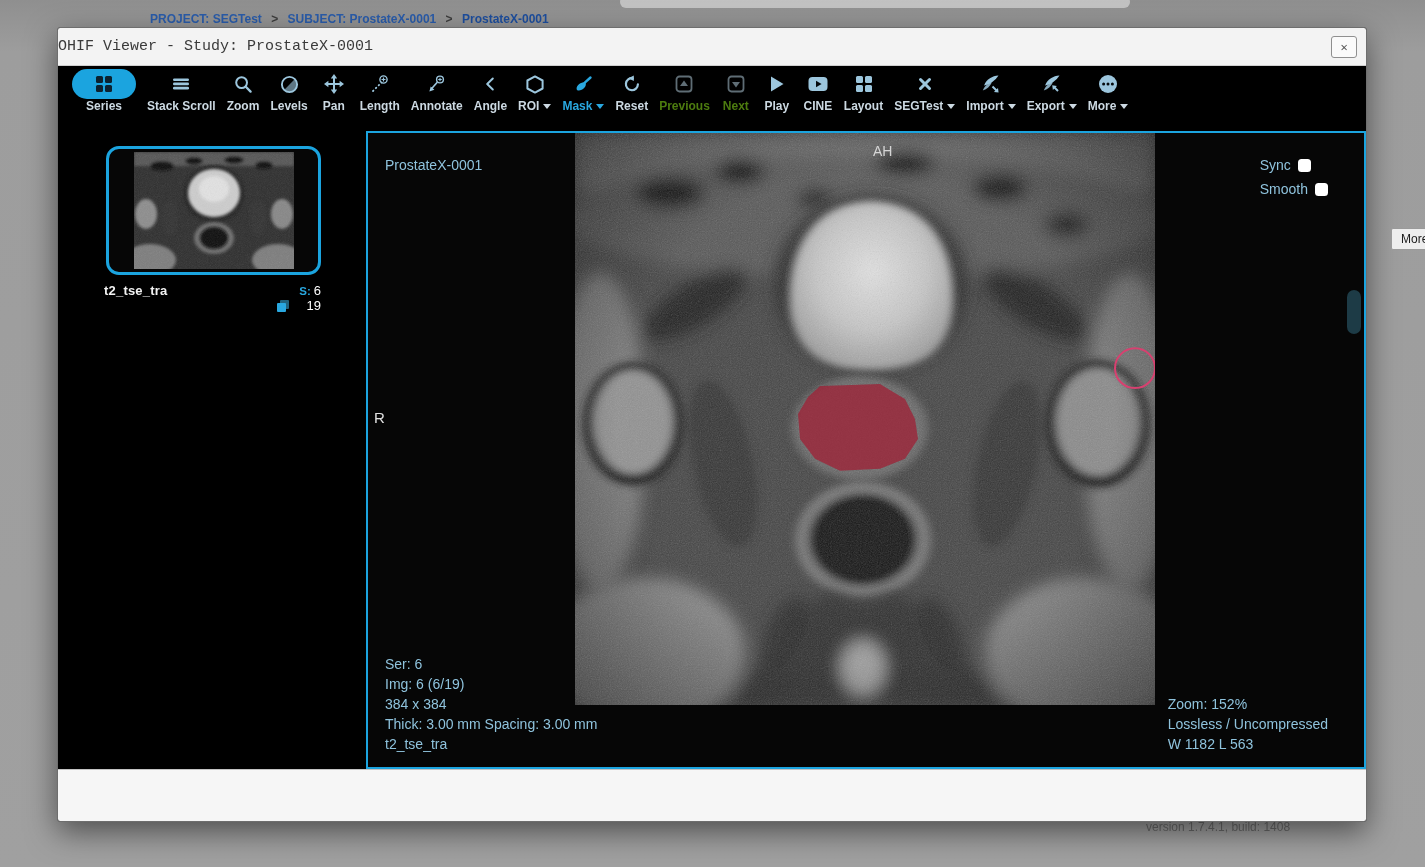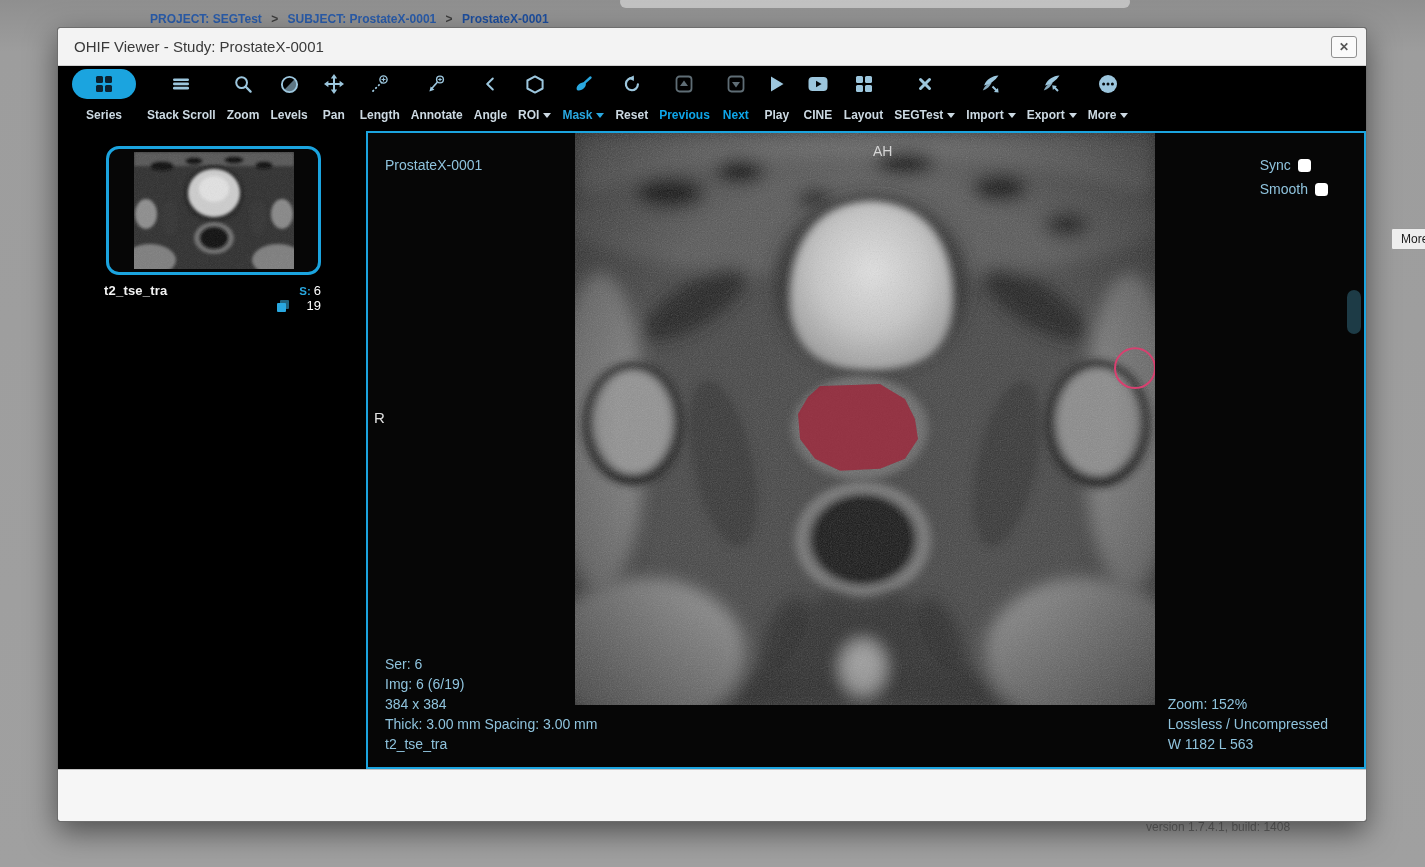--- a/index.html
+++ b/index.html
@@ -19,45 +19,45 @@
   .breadcrumb .current{color:#1d4e9e;}
   .version-text{position:absolute;left:1146px;top:820px;font-size:12px;color:#6a6a6a;}
   .more-tooltip{position:absolute;left:1391px;top:228px;z-index:60;background:#ededed;
     border:1px solid #9a9a9a;border-radius:2px;padding:3px 9px;font-size:12px;color:#1a1a1a;}
 
   
   .modal{position:absolute;left:57px;top:27px;width:1310px;height:795px;z-index:10;
     background:#000;border:1px solid #6e6e6e;border-radius:3px;
     box-shadow:0 10px 30px rgba(0,0,0,.5);display:flex;flex-direction:column;overflow:hidden;}
   .titlebar{height:38px;flex:0 0 38px;background:#f3f3f3;border-bottom:1px solid #cfcfcf;
-    display:flex;align-items:center;padding:0 16px;font-size:15px;color:#3a3a3a;position:relative;}
+    display:flex;align-items:center;padding:0 0;font-size:15px;color:#3a3a3a;position:relative;font-family:Liberation Mono, monospace;}
   .close-btn{position:absolute;right:9px;top:8px;width:26px;height:22px;background:#fafafa;
     border:1px solid #8f8f8f;border-radius:3px;display:flex;align-items:center;justify-content:center;
     font-size:12px;font-weight:bold;color:#555;cursor:pointer;}
 
   
   .app-header{height:50px;flex:0 0 50px;background:#000;display:flex;align-items:center;
     padding:0 16px;gap:13px;}
   .logo{width:36px;height:36px;flex:0 0 36px;}
   .app-title{font-family:"Liberation Serif", serif;font-size:18px;color:#fff;letter-spacing:.4px;}
 
   
   .toolbar{height:65px;flex:0 0 65px;background:#000;display:flex;align-items:flex-start;
     padding:3px 0 0 14px;gap:11px;}
-  .tbtn{display:flex;flex-direction:column;align-items:center;gap:9px;cursor:pointer;
+  .tbtn{display:flex;flex-direction:column;align-items:center;gap:0;cursor:pointer;
     color:#ccd9e2;min-width:30px;}
   .ticon{height:30px;display:flex;align-items:center;justify-content:center;color:#9cc6dd;}
   .ticon.pill{background:#1ba4df;width:64px;height:30px;border-radius:15px;color:#0c2230;}
   .trow{display:flex;align-items:center;gap:4px;}
   .tlabel{font-size:12px;font-weight:bold;white-space:nowrap;}
   .caret{width:0;height:0;border-left:4px solid transparent;border-right:4px solid transparent;
     border-top:5px solid currentColor;display:inline-block;}
   .tbtn.highlight{color:#29a8e0;}
   .tbtn.highlight .ticon{color:#29a8e0;}
-  .tbtn.disabled{color:#0ea5e9;cursor:default;justify-content:center;}
+  .tbtn.disabled{color:#4d7c0f;cursor:default;justify-content:center;}
   .tbtn.disabled .ticon{color:#5f6d75;}
 
   
   .content{flex:1;display:flex;background:#000;position:relative;}
   .sidebar{width:308px;flex:0 0 308px;position:relative;background:#000;}
   .thumb-card{position:absolute;left:48px;top:15px;width:215px;height:129px;
     border:3px solid #1ba4df;border-radius:13px;background:#060606;display:flex;
     align-items:center;justify-content:center;cursor:pointer;overflow:hidden;}
   .series-meta{position:absolute;left:46px;top:152px;width:217px;font-size:13px;color:#fff;}
   .meta-row1{display:flex;justify-content:space-between;align-items:baseline;}

